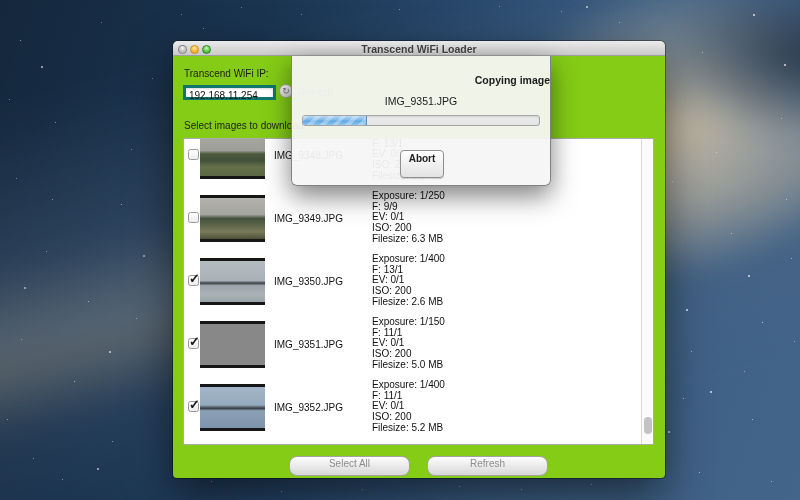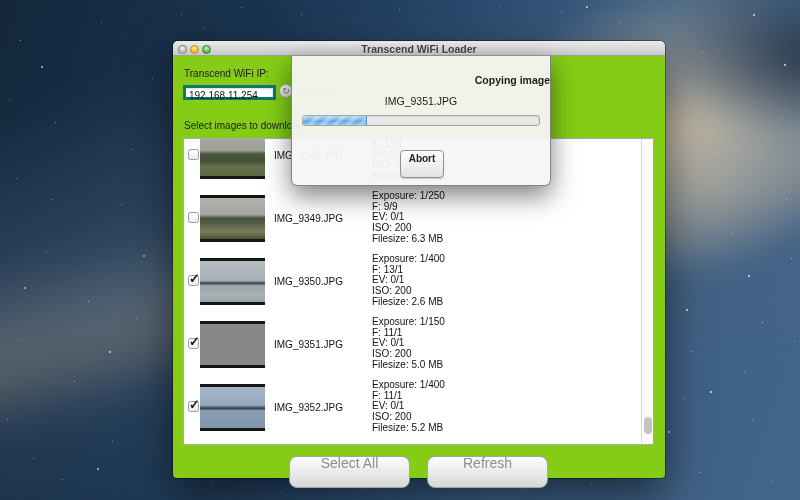--- a/index.html
+++ b/index.html
@@ -88,23 +88,23 @@
   .row-name { position:absolute; left:90px; top:26px; font-size:10px; color:#111; }
   .row-meta { position:absolute; left:188px; top:4px; font-size:10px; line-height:10.7px; color:#111; }
   .row-meta div { height:10.7px; }
 
   .scrollbar { position:absolute; right:0; top:0; width:12px; height:100%;
     background:#fbfbfb; border-left:1px solid #dadada; }
   .scroll-thumb { position:absolute; left:2px; top:278px; width:8px; height:17px;
     border-radius:4px; background:#c3c3c3; }
 
   
-  .footer-btn { position:absolute; top:415px; width:121px; height:32px; border-radius:8px;
+  .footer-btn { position:absolute; top:415px; width:121px; height:20px; border-radius:8px;
     background:linear-gradient(#fdfdfd,#d7d7d7); border:1px solid #a3a3a3;
-    font-size:14px; color:#8d8d8d; text-align:center; line-height:13px; }
+    font-size:10px; color:#8d8d8d; text-align:center; line-height:13px; }
   .btn-select-all { left:116px; }
   .btn-download { left:254px; }
 
   
   .sheet { position:absolute; left:118px; top:15px; width:260px; height:130px;
     background:rgba(245,245,245,0.94);
     border:1px solid rgba(110,110,110,0.85); border-top:none; border-radius:0 0 6px 6px;
     box-shadow:0 10px 26px rgba(0,0,0,0.5); z-index:10; }
   .sheet-title { position:absolute; left:0; right:0; top:18px; text-align:right;
     font-size:10.5px; font-weight:bold; color:#1b1b1b;padding-left:12px; }

